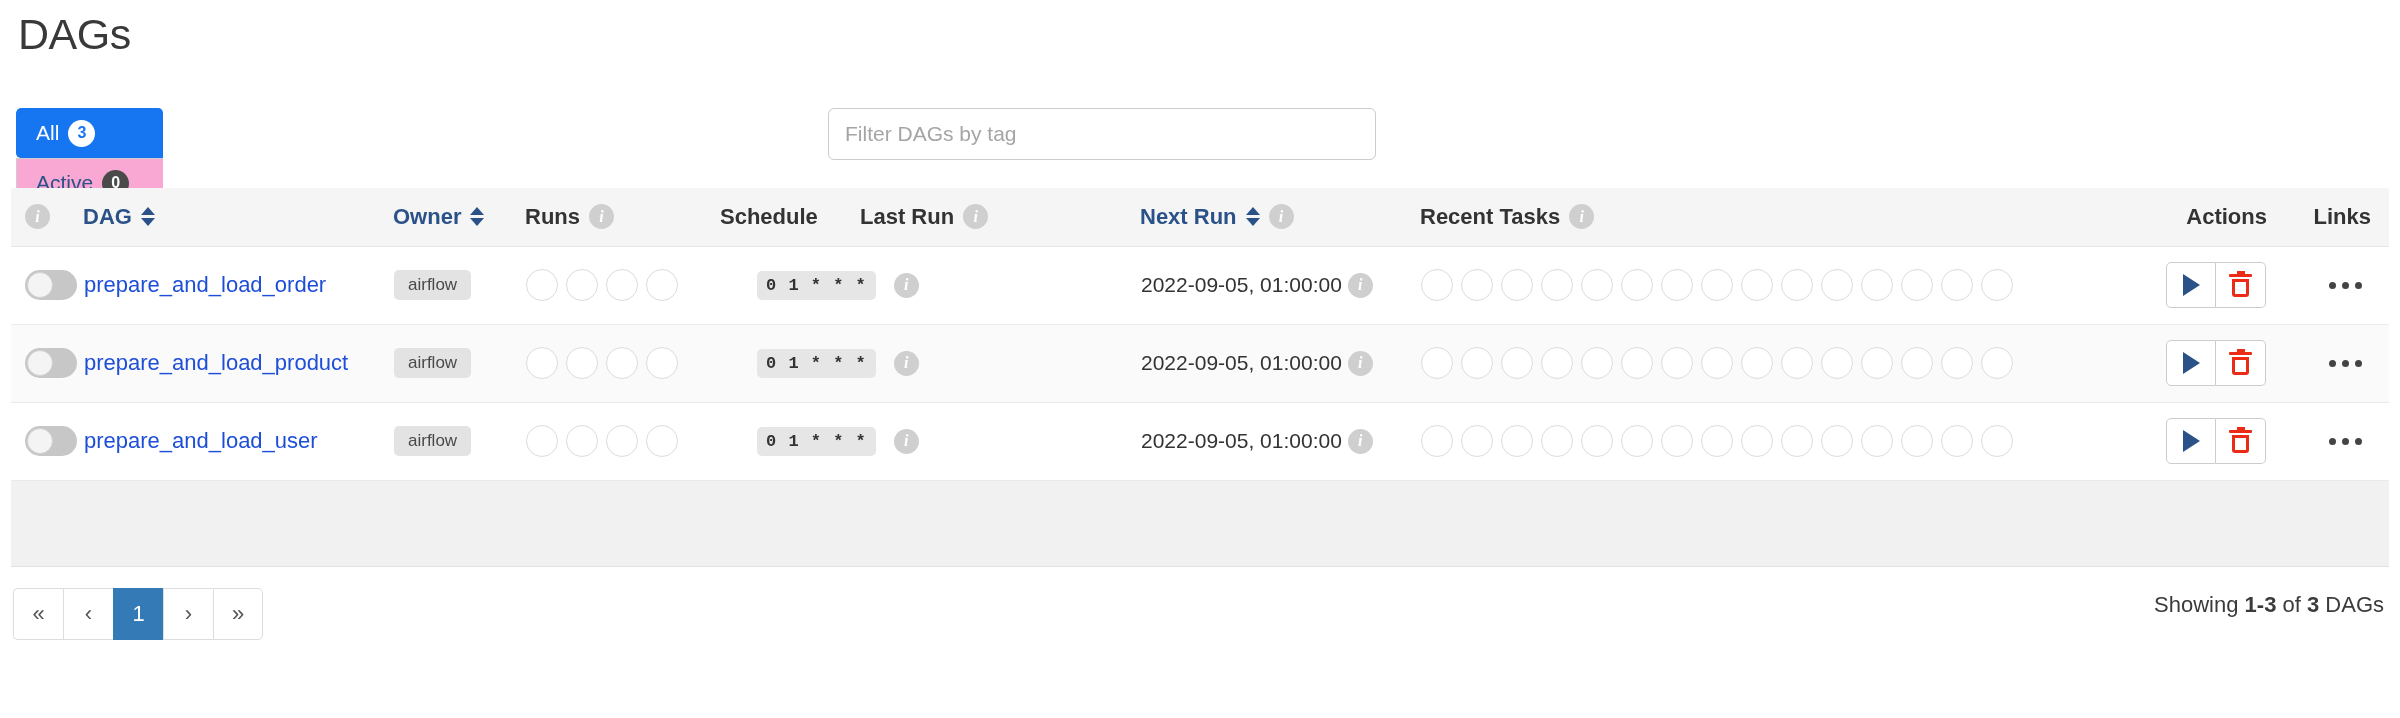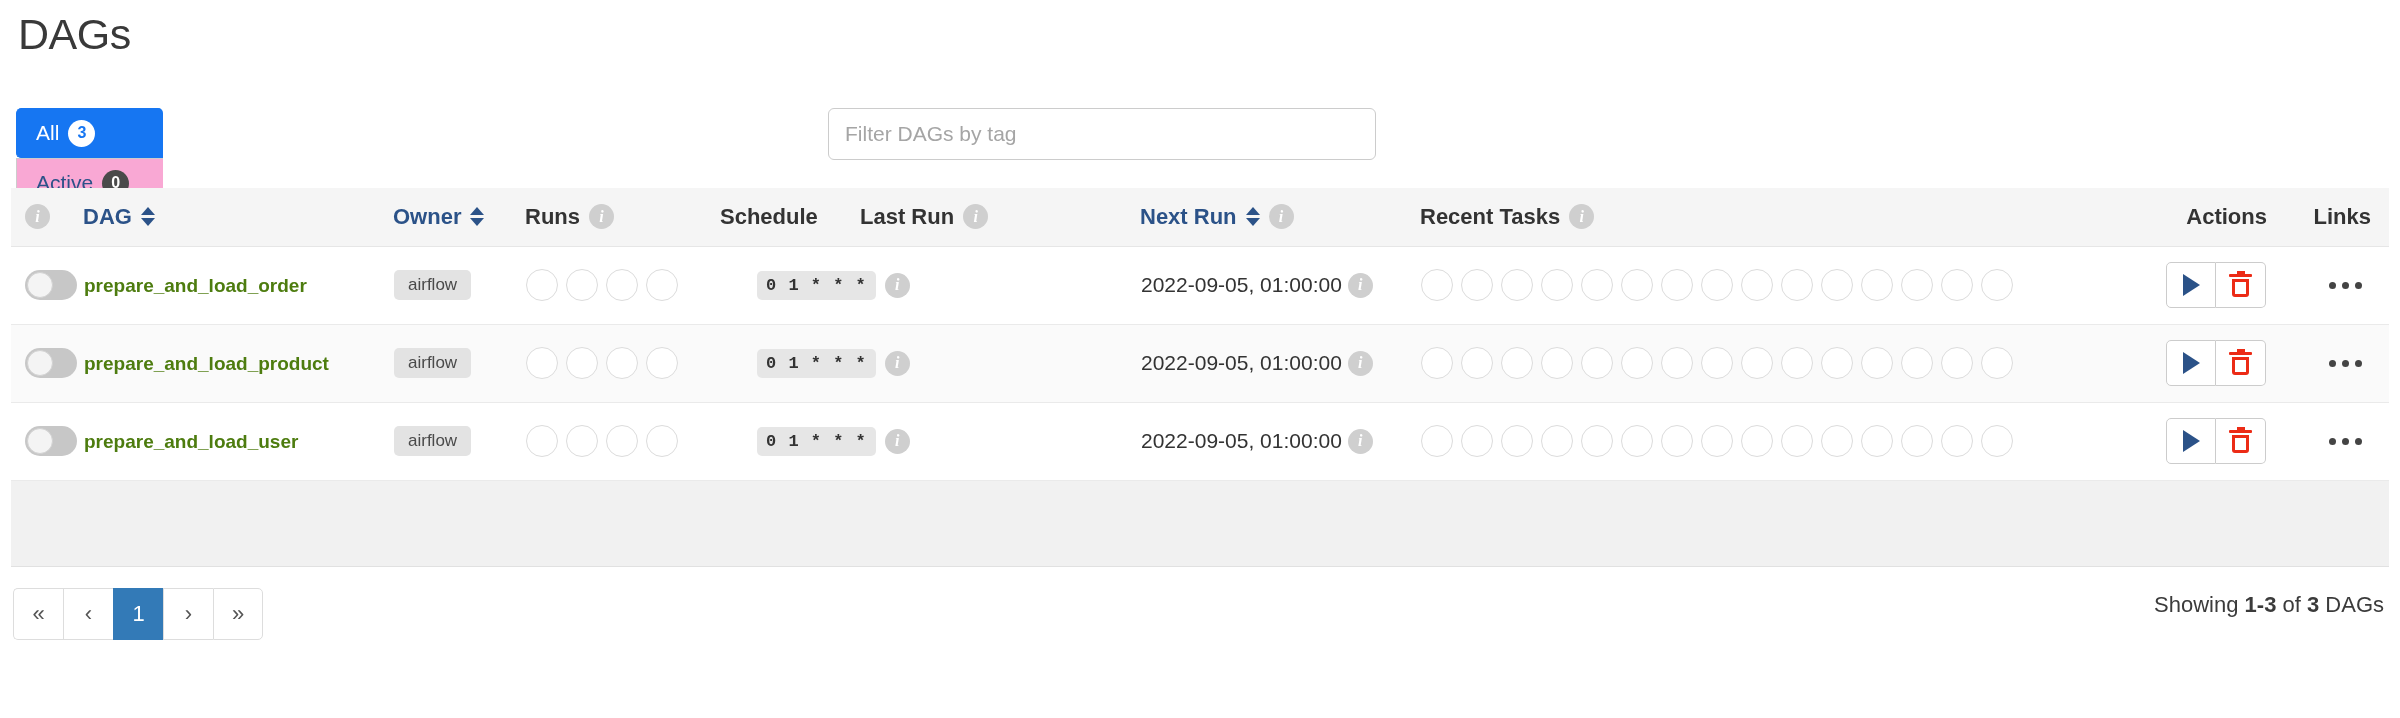--- a/index.html
+++ b/index.html
@@ -109,37 +109,37 @@
     width: 52px; height: 30px; border-radius: 15px;
     background: #c7c7c7; position: relative; cursor: pointer; display: block;
   }
   .toggle .knob {
     position: absolute; left: 2px; top: 2px;
     width: 26px; height: 26px; border-radius: 50%;
     background: #f4f4f4; border: 1px solid #d2d2d2;
   }
 
   .dagname {
-    color: #4d7c0f; font-weight: 700; font-size: 19px;
+    color: #1d4ed8; font-weight: 400; font-size: 22px;
     text-decoration: none; cursor: pointer; white-space: nowrap;
   }
 
   .owner-badge {
     display: inline-block; background: #e3e3e3; color: #4a4a4a;
     font-size: 17px; border-radius: 5px; padding: 5px 14px;
     white-space: nowrap;
   }
 
   .circles { display: flex; align-items: center; gap: 8px; }
   .circ {
     width: 32px; height: 32px; border-radius: 50%;
     border: 1px solid #dcdcdc; background: #fff; flex: none;
   }
 
-  .sched-cell { display: flex; align-items: center; gap: 9px; padding-left: 36px; }
+  .sched-cell { display: flex; align-items: center; gap: 18px; padding-left: 36px; }
   .cron {
     display: inline-block; background: #e6e6e6; color: #333;
     font-family: "Liberation Mono", monospace;
     font-size: 17px; font-weight: 700; border-radius: 5px;
     padding: 5px 9px; letter-spacing: 1px; white-space: nowrap;
   }
 
   .nextrun-cell { display: flex; align-items: center; gap: 6px; }
   .nextrun-cell .t { font-size: 21px; color: #333; white-space: nowrap; }
 

